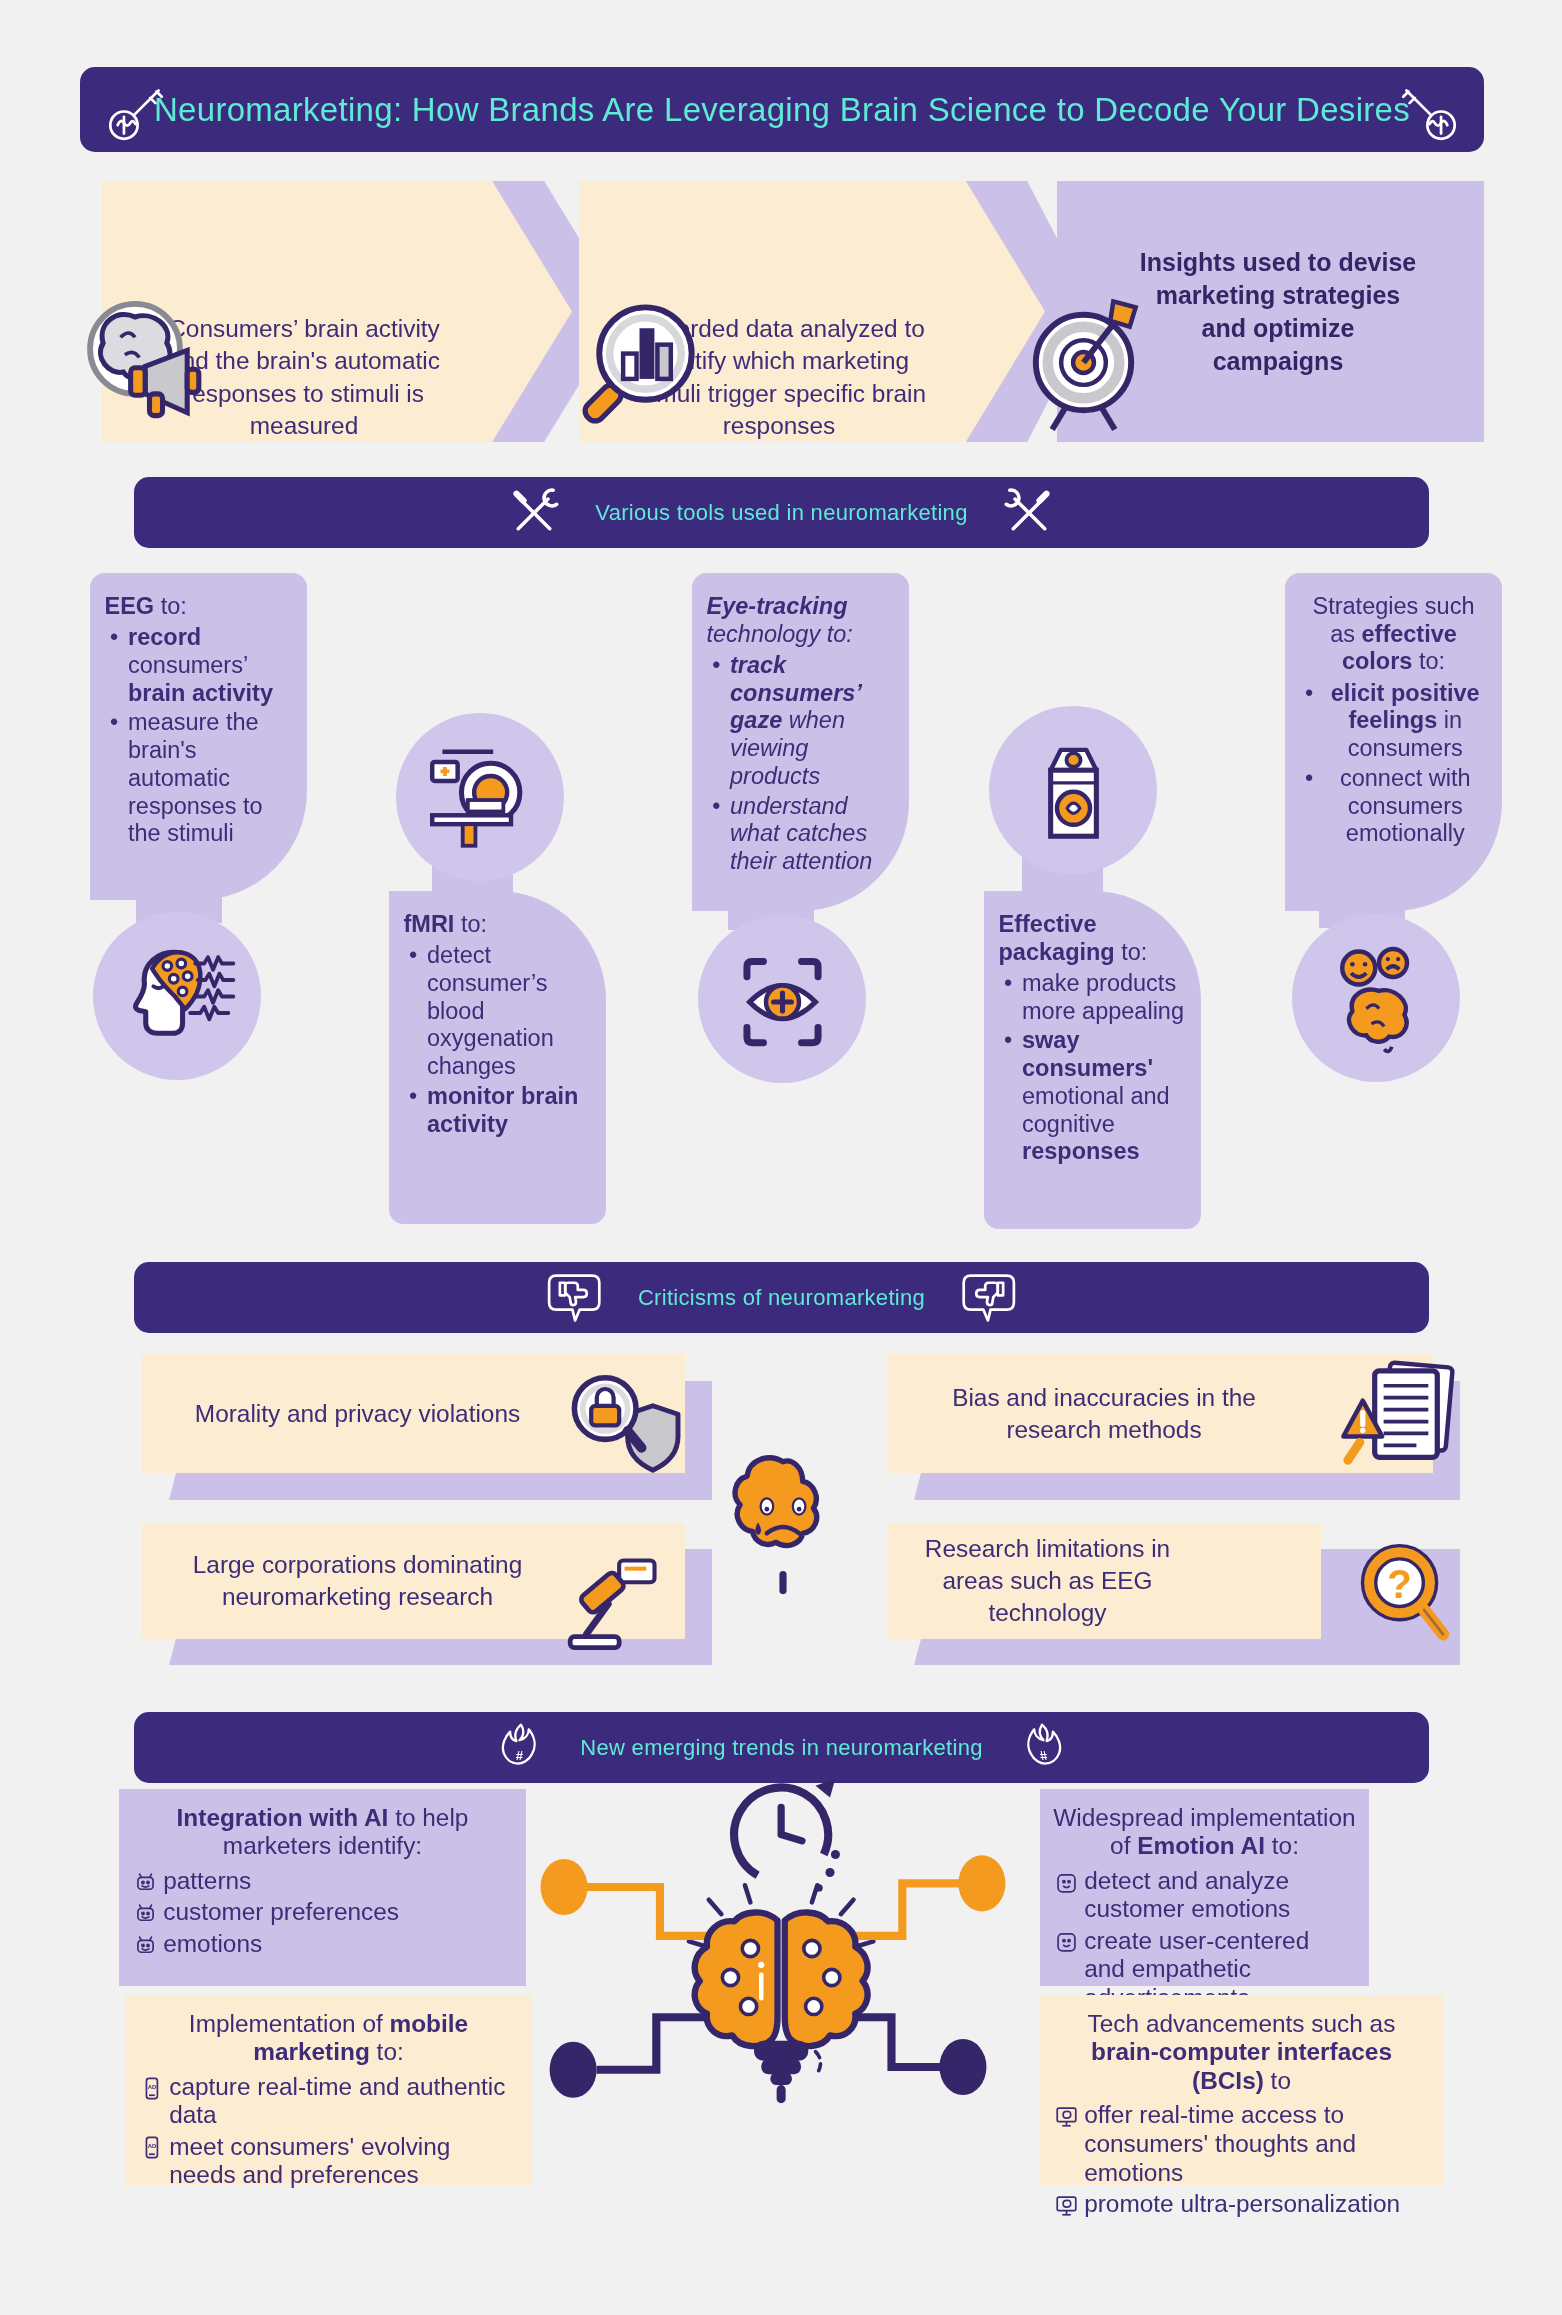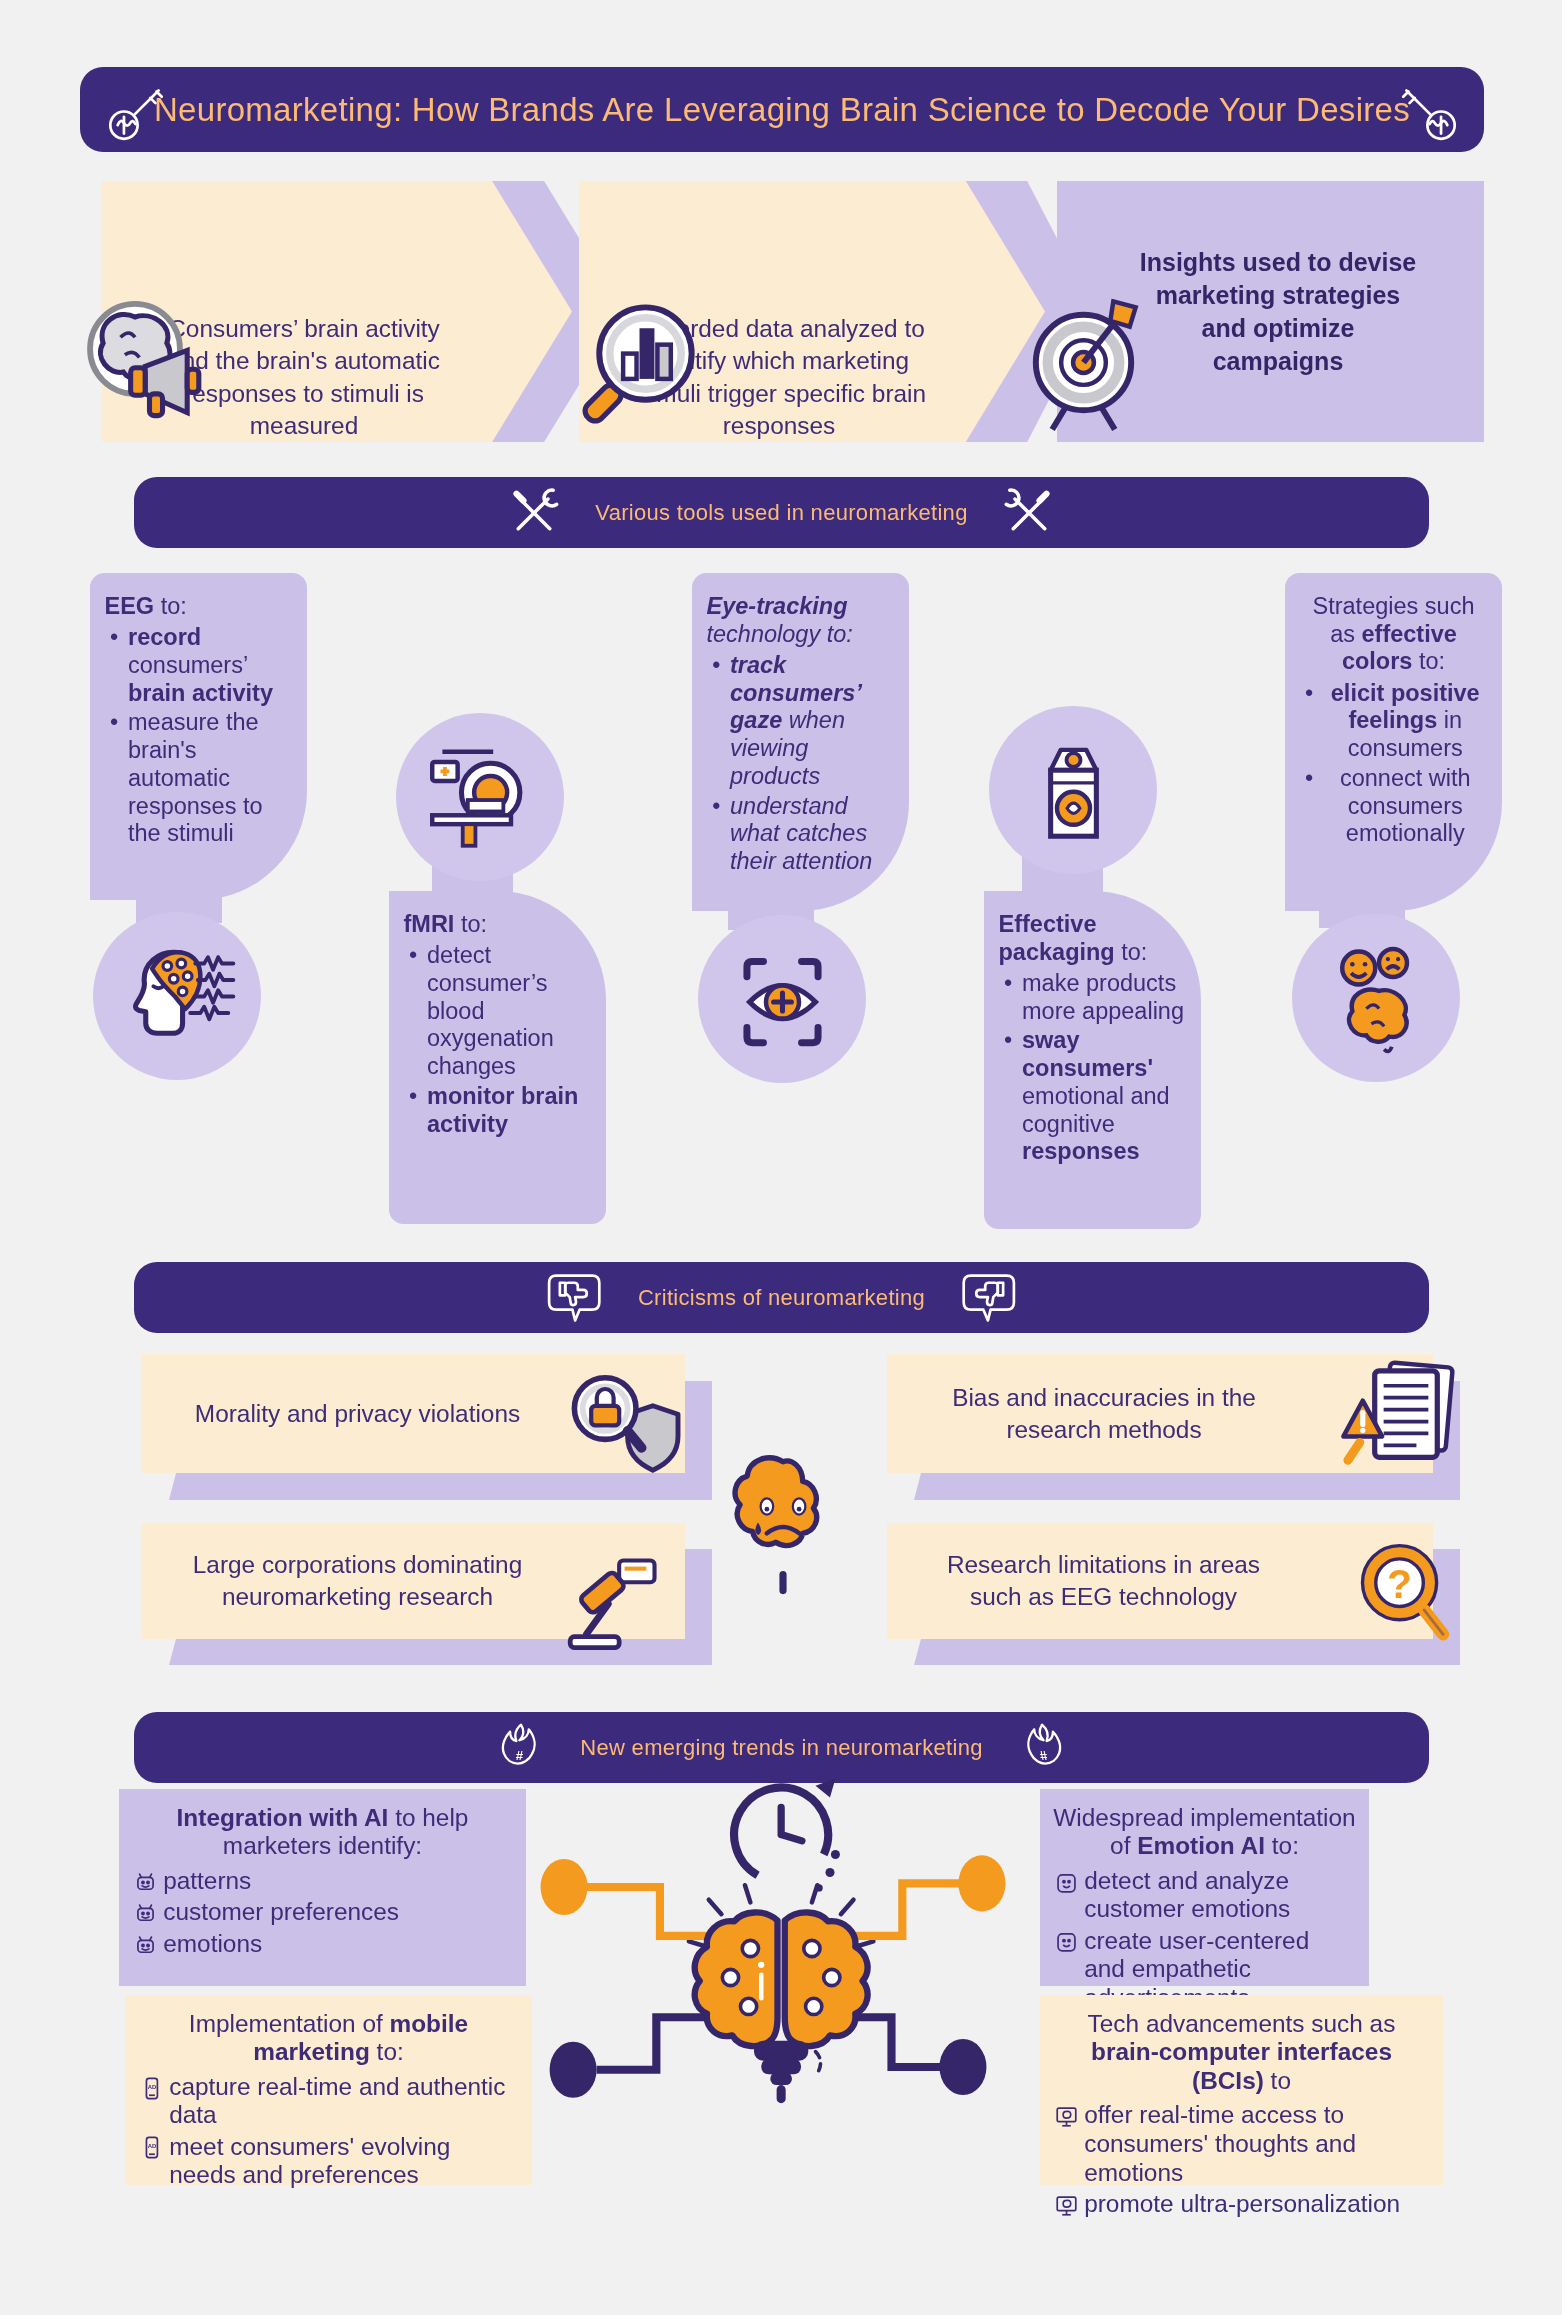--- a/index.html
+++ b/index.html
@@ -6,22 +6,22 @@
     --bg:#f1f1f2; --banner:#3c2a7d; --lavender:#cbc1e8; --lavender2:#d0c6ec;
     --cream:#fcecd1; --orange:#f49a1e; --text:#3e2c78; --deep:#352569; --gray:#c9c9cd;
   }
   *{box-sizing:border-box; margin:0; padding:0;}
   html,body{background:var(--bg);}
   body{font-family:"Liberation Sans","DejaVu Sans",sans-serif; color:var(--text);}
   .canvas{position:relative; width:1562px; height:2316px; background:var(--bg); overflow:hidden;}
   .abs{position:absolute;}
   .bseg{font-weight:bold;}
 
-  .banner{position:absolute; background:var(--banner); border-radius:23px; display:flex;
-          align-items:center; justify-content:center; gap:33px; color:#fdba74;text-align:center;}
+  .banner{position:absolute; background:var(--banner); border-radius:15px; display:flex;
+          align-items:center; justify-content:center; gap:33px; color:#5eead4;text-align:center;}
   .banner-title{font-size:22px; font-weight:500; letter-spacing:0.3px; white-space:nowrap;}
   .title-banner .banner-title{font-size:33px;}
   .side-icon{flex:none;}
   .mirror{transform:scaleX(-1);}
 
   
   .chev{clip-path:polygon(0 0,83% 0,100% 50%,83% 100%,0 100%);}
   .arrow-cream{background:var(--cream); display:flex; align-items:flex-end;}
   .arrow-shadow{background:var(--lavender);}
   .chevron-band{clip-path:polygon(0 0,40% 0,100% 50%,40% 100%,0 100%,60% 50%); background:var(--lavender);}
@@ -283,21 +283,21 @@
   </div>
   <div class="abs crit-shadow" style="left:914px;top:1381px;width:546px;height:119px;"></div>
   <div class="abs crit-box" style="left:887px;top:1354px;width:546px;height:119px;">
     <span>Bias and inaccuracies in the research methods</span>
   </div>
   <div class="abs crit-shadow" style="left:169px;top:1549px;width:543px;height:116px;"></div>
   <div class="abs crit-box" style="left:142px;top:1523px;width:543px;height:116px;">
     <span>Large corporations dominating neuromarketing research</span>
   </div>
   <div class="abs crit-shadow" style="left:914px;top:1549px;width:546px;height:116px;"></div>
-  <div class="abs crit-box" style="left:887px;top:1523px;width:546px;height:116px;padding-left:32px;">
+  <div class="abs crit-box" style="left:887px;top:1523px;width:434px;height:116px;padding-left:32px;">
     <span>Research limitations in areas such as EEG technology</span>
   </div>
 
   <svg class="abs" style="left:552px;top:1361px;" width="140" height="140" viewBox="0 0 100 100">
     <path d="M62 38 l18 -6 18 6 v16 q0 16 -18 24 q-18 -8 -18 -24 z" transform="translate(-8,0)" fill="#c9c9cd" stroke="#352569" stroke-width="3.5" stroke-linejoin="round"></path>
     <circle cx="38" cy="34" r="22" fill="#fff" stroke="#352569" stroke-width="4"></circle>
     <circle cx="38" cy="34" r="16" fill="none" stroke="#dcdce0" stroke-width="4"></circle>
     <path d="M32 32 v-6 a6 6 0 0 1 12 0 v6" fill="none" stroke="#352569" stroke-width="3"></path>
     <rect x="28" y="32" width="20" height="14" rx="3" fill="#f49a1e" stroke="#352569" stroke-width="3"></rect>
     <line x1="54" y1="50" x2="64" y2="62" stroke="#352569" stroke-width="7" stroke-linecap="round"></line>

